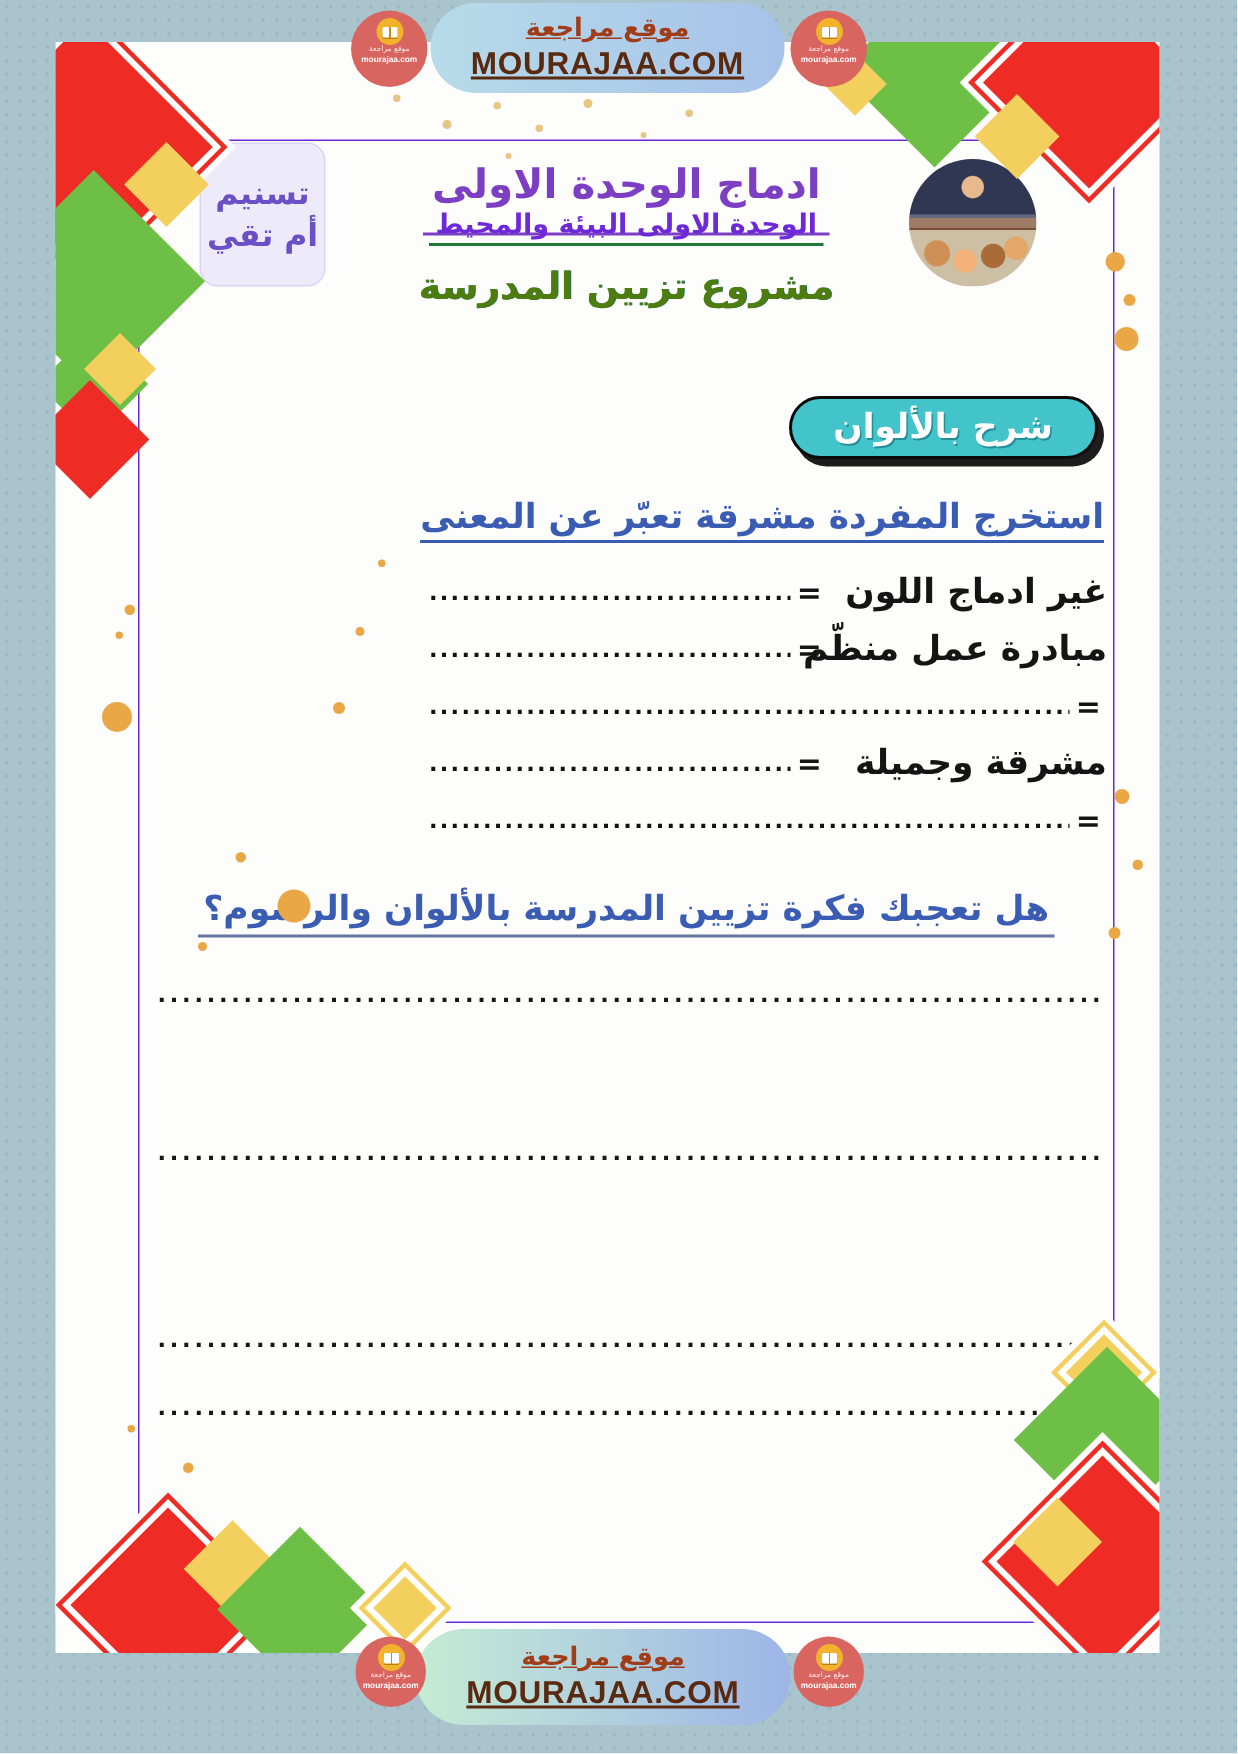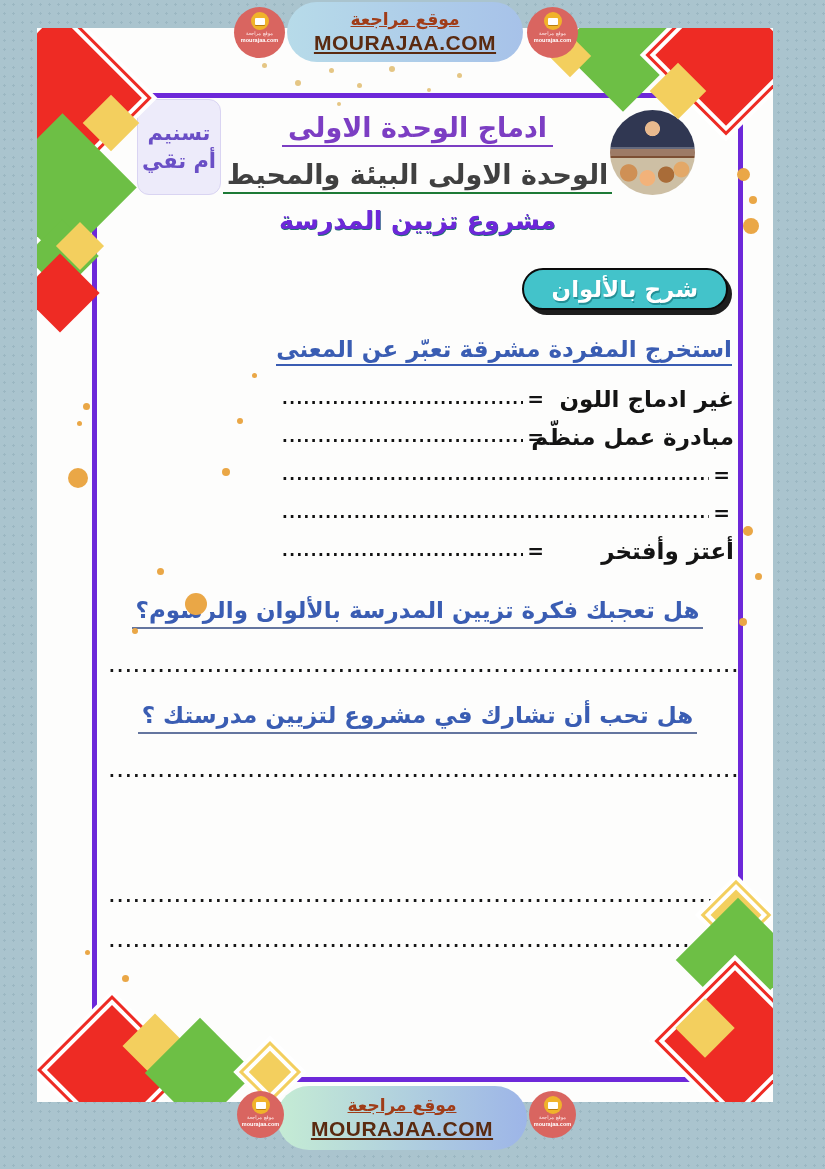--- a/index.html
+++ b/index.html
@@ -4,21 +4,21 @@
 <style>
   html,body{margin:0;padding:0;}
   body{width:825px;height:1169px;overflow:hidden;font-family:"DejaVu Sans",sans-serif;}
   .canvas{position:relative;width:825px;height:1169px;
     background-color:#aac4ce;
     background-image:radial-gradient(#9bb7c2 1px,transparent 1.2px);
     background-size:9px 9px;}
   
   .page{position:absolute;left:37px;top:28px;width:736px;height:1074px;background:#fdfdfc;overflow:hidden;}
   
-  .frame{position:absolute;left:55px;top:65px;right:30px;bottom:20px;border:5px solid #6d28d9;z-index:2;direction:rtl;}
+  .frame{position:absolute;left:55px;top:65px;right:30px;bottom:20px;border:1px solid #6d28d9;z-index:2;direction:rtl;}
   
   .diamond{position:absolute;transform:rotate(45deg);z-index:5;}
   .striped{box-shadow:0 0 0 4px #fff,0 0 0 7px currentColor,0 0 0 11px #fff;}
   .ddot{position:absolute;border-radius:50%;z-index:4;}
   
   .banner-pill{position:absolute;z-index:10;display:flex;flex-direction:column;align-items:center;justify-content:center;border-radius:34px;}
   .banner-ar{font-size:17px;font-weight:bold;color:#a03c18;text-decoration:underline;line-height:1.25;}
   .banner-en{font-family:"Liberation Sans","DejaVu Sans",sans-serif;font-size:21px;font-weight:bold;color:#5a2a10;text-decoration:underline;letter-spacing:.5px;line-height:1.2;}
   .logo{position:absolute;z-index:11;border-radius:50%;background:#d96560;display:flex;flex-direction:column;align-items:center;justify-content:flex-start;}
   .logo .yc{width:18px;height:18px;border-radius:50%;background:#f0b32b;margin-top:5px;display:flex;align-items:center;justify-content:center;}
@@ -34,24 +34,24 @@
       radial-gradient(circle at 50% 22%,#e8b98e 0 9%,transparent 10%),
       radial-gradient(circle at 22% 74%,#cf9055 0 9%,transparent 10%),
       radial-gradient(circle at 44% 80%,#f2b27a 0 9%,transparent 10%),
       radial-gradient(circle at 66% 76%,#a96c38 0 9%,transparent 10%),
       radial-gradient(circle at 84% 70%,#e3a868 0 8%,transparent 9%),
       linear-gradient(180deg,#303752 0 46%,#7c4f33 46% 56%,#cdbfa4 56% 100%);}
   .photo .band{position:absolute;left:0;right:0;top:44%;height:10%;background:rgba(255,255,255,.25);}
   
   .titles{position:absolute;left:0;right:0;top:14px;text-align:center;}
   .t-line1{font-size:27px;font-weight:bold;color:#7c3ec3;}
-  .t-line1 span{border-bottom:2.5px solid #7c3ec3;padding:0 6px 2px;}
-  .t-line2{margin-top:16px;font-size:27px;font-weight:bold;color:#404040;}
+  .t-line1 span{border-bottom:2.5px solid #7c3ec3;padding:0 6px 16px;}
+  .t-line2{margin-top:0;font-size:18px;font-weight:bold;color:#6d28d9;}
   .t-line2 span{border-bottom:2.5px solid #1d7a36;padding:0 4px 2px;}
-  .t-line3{margin-top:16px;font-size:25px;font-weight:bold;color:#6d28d9;text-shadow:.5px .5px 0 #1d6f70;}
+  .t-line3{margin-top:16px;font-size:25px;font-weight:bold;color:#4d7c0f;text-shadow:.5px .5px 0 #1d6f70;}
   
   .sec-badge{position:absolute;top:170px;right:10px;background:#43c3ca;border:2px solid #0b0b0b;border-radius:24px;
     padding:6px 28px;box-shadow:4px 5px 0 rgba(10,10,10,.92);color:#fff;font-size:23px;font-weight:bold;
     text-shadow:1px 1.5px 0 #238f96;}
   
   .instruction{position:absolute;top:238px;right:6px;left:6px;text-align:right;font-size:23px;font-weight:bold;color:#3a5db3;}
   .instruction span{border-bottom:2.5px solid #3a5db3;padding-bottom:2px;}
   
   .vocab{position:absolute;top:282px;right:4px;width:452px;}
   .vrow{display:flex;align-items:center;height:38px;color:#141414;}
@@ -101,34 +101,33 @@
         <div class="vrow">
           <span class="vterm">مبادرة عمل منظّم</span>
           <span class="veq">=</span>
           <span class="vdots">................................................................</span>
         </div>
         <div class="vrow">
           <span class="veq">=</span>
           <span class="vdots">................................................................</span>
         </div>
         <div class="vrow">
-          <span class="veq">=</span>
-          <span class="vdots">................................................................</span>
-        </div>
-        <div class="vrow">
-          <span class="vterm">أعتز وأفتخر</span>
+          <span class="vterm">مشرقة وجميلة</span>
+          <span class="veq">=</span>
+          <span class="vdots">................................................................</span>
+        </div>
+        <div class="vrow">
           <span class="veq">=</span>
           <span class="vdots">................................................................</span>
         </div>
       </div>
 
       <div class="question" style="top:499px;"><span>هل تعجبك فكرة تزيين المدرسة بالألوان والرسوم؟</span></div>
       <div class="answer-line" style="top:560px;">........................................................................................................................................................................</div>
 
-      <div class="question" style="top:604px;"><span>هل تحب أن تشارك في مشروع لتزيين مدرستك ؟</span></div>
       <div class="answer-line" style="top:665px;">........................................................................................................................................................................</div>
 
       <div class="answer-line" style="top:790px;">........................................................................................................................................................................</div>
       <div class="answer-line" style="top:835px;">........................................................................................................................................................................</div>
 
     </div>
   <div class="diamond striped" style="left: -40px; top: 10px; width: 120px; height: 120px; background: rgb(238, 43, 36); color: rgb(238, 43, 36);"></div>
       <div class="diamond" style="left: -27px; top: 107px; width: 105px; height: 105px; background: rgb(109, 191, 69); color: rgb(109, 191, 69);"></div>
       <div class="diamond" style="left: 54px; top: 75px; width: 40px; height: 40px; background: rgb(243, 207, 94); color: rgb(243, 207, 94);"></div>
       <div class="diamond" style="left: 541px; top: -25px; width: 90px; height: 90px; background: rgb(109, 191, 69); color: rgb(109, 191, 69);"></div>

